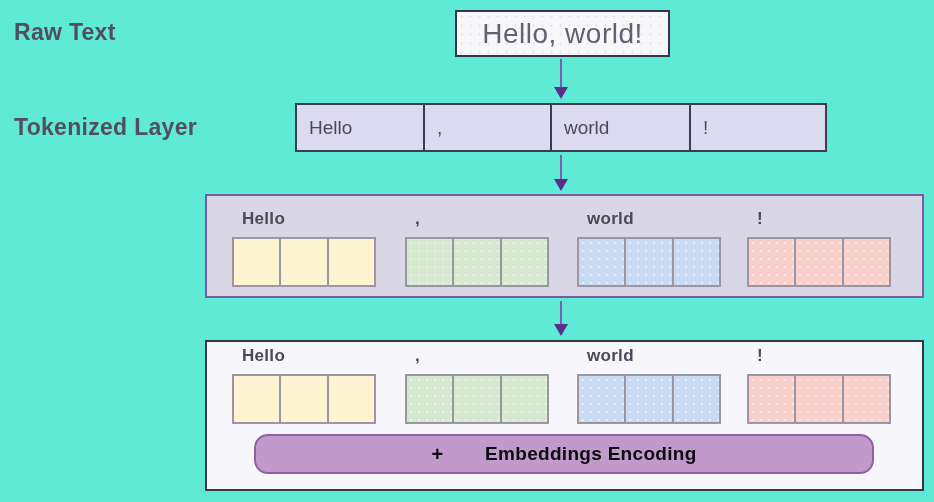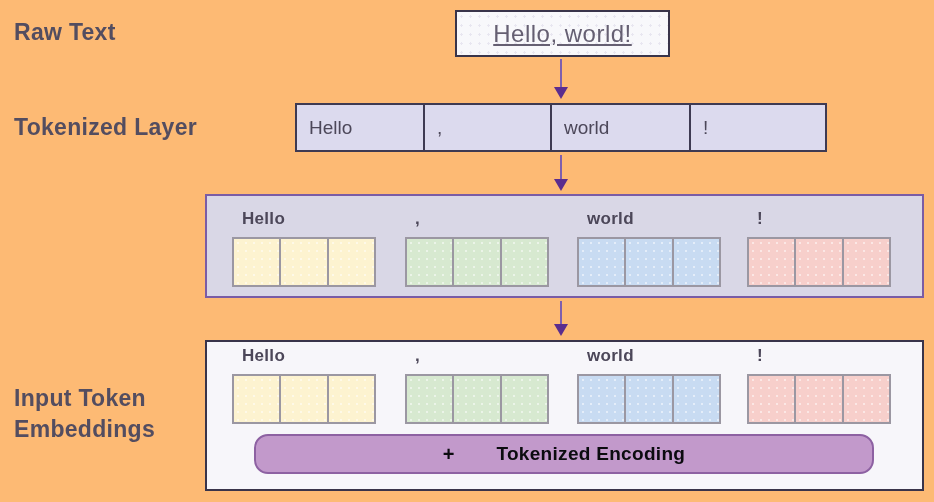--- a/index.html
+++ b/index.html
@@ -1,30 +1,30 @@
 <!DOCTYPE html>
 <html><head>
 <meta charset="utf-8">
 <style>
   html,body{margin:0;padding:0;background:#ffffff;}
   #canvas{
-    position:relative;width:934px;height:502px;background:#fdba74;overflow:hidden;
+    position:relative;width:934px;height:502px;background:#5eead4;overflow:hidden;
     font-family:"Liberation Sans","DejaVu Sans",sans-serif;
   }
   
   .stage-label{
     position:absolute;left:14px;color:#534d60;font-weight:bold;
     font-size:23px;line-height:31px;letter-spacing:.3px;
   }
   
   .raw-box{
     position:absolute;left:455px;top:10px;width:211px;height:43px;
     background:#f8f8fb;border:2px solid #39344a;
     display:flex;align-items:center;justify-content:center;
-    font-size:24px;color:#655f72;letter-spacing:.5px;text-decoration:underline;
+    font-size:28px;color:#655f72;letter-spacing:.5px;
   }
   
   .arrow{position:absolute;width:14px;display:flex;flex-direction:column;align-items:center;}
   .arrow .stem{width:2px;background:#7e5fae;flex:1;}
   .arrow .head{
     width:0;height:0;border-left:7px solid transparent;border-right:7px solid transparent;
     border-top:12px solid #5b2d8e;
   }
   #arrow-1{left:554px;top:59px;height:40px;}
   #arrow-2{left:554px;top:155px;height:36px;}
@@ -79,21 +79,20 @@
   #label-embedding{top:199px;width:160px;}
   #label-input{top:383px;width:185px;}
 </style>
 </head>
 <body>
 
 <div id="canvas">
 
   <div class="stage-label" id="label-raw">Raw Text</div>
   <div class="stage-label" id="label-tokenized">Tokenized Layer</div>
-  <div class="stage-label" id="label-input">Input Token Embeddings</div>
 
   <div class="raw-box dotted">
     <span>Hello, world!</span>
   </div>
 
   <div class="arrow" id="arrow-1">
       <div class="stem"></div>
       <div class="head"></div>
     </div>
   <div class="arrow" id="arrow-2">
@@ -176,17 +175,17 @@
       <div class="tg-label">!</div>
       <div class="cells" style="background-color: rgb(247, 207, 203);">
           <span class="cell"></span>
           <span class="cell"></span>
           <span class="cell"></span>
         </div>
     </div>
 
     <div class="pos-bar dotted">
       <span class="plus">+</span>
-      <span class="pos-text">Tokenized Encoding</span>
+      <span class="pos-text">Embeddings Encoding</span>
     </div>
   </div>
 
 </div>
 
 </body></html>

